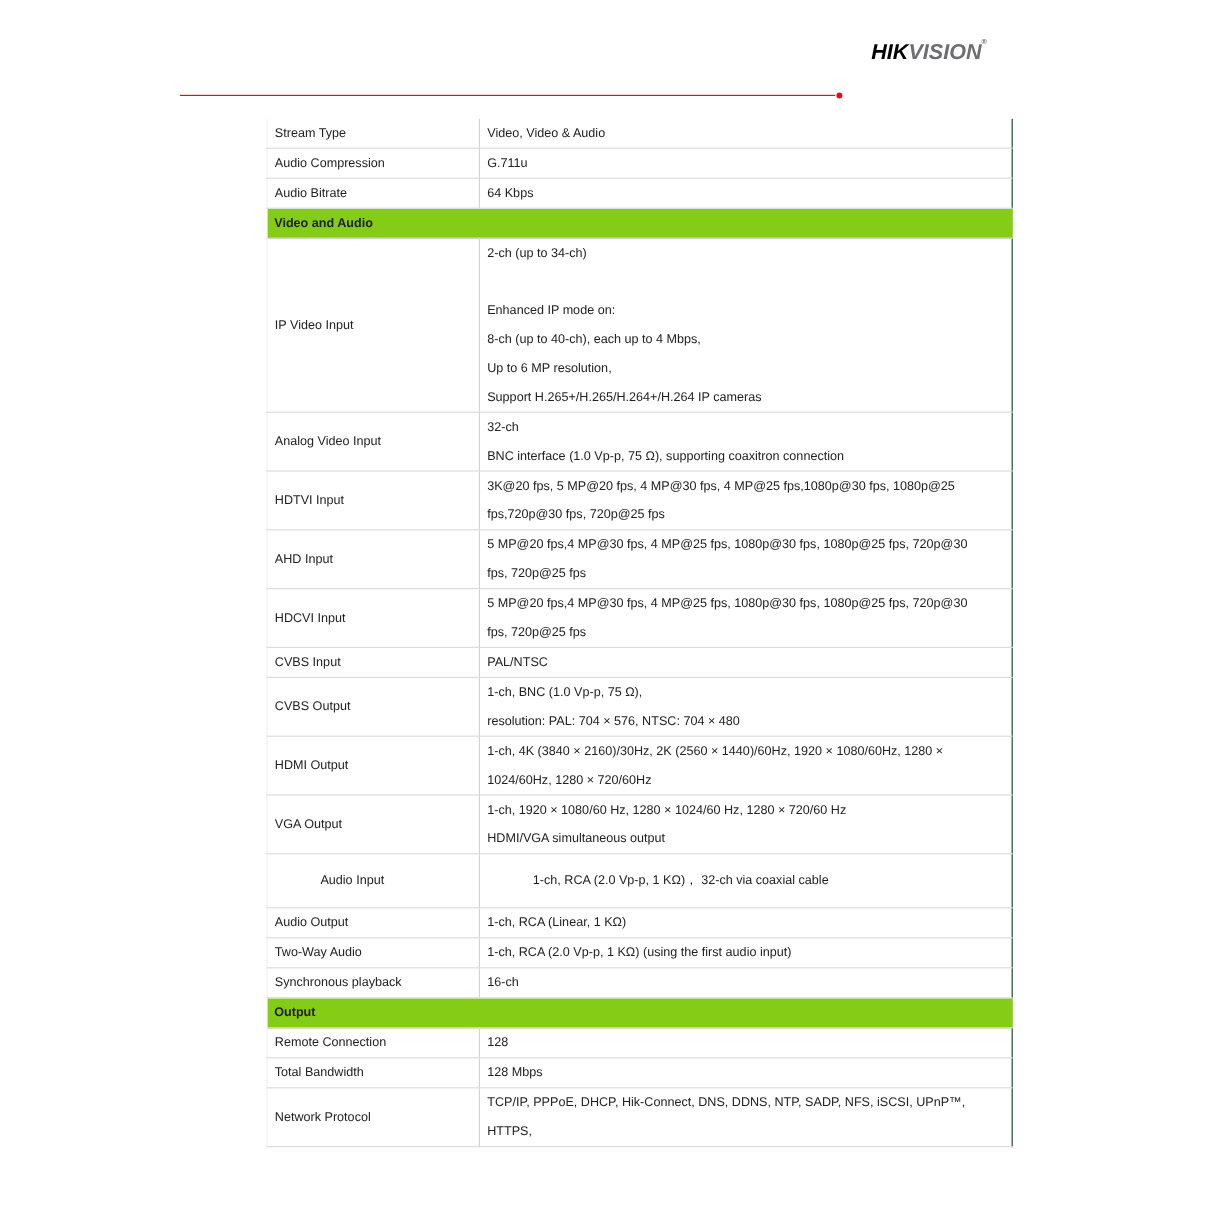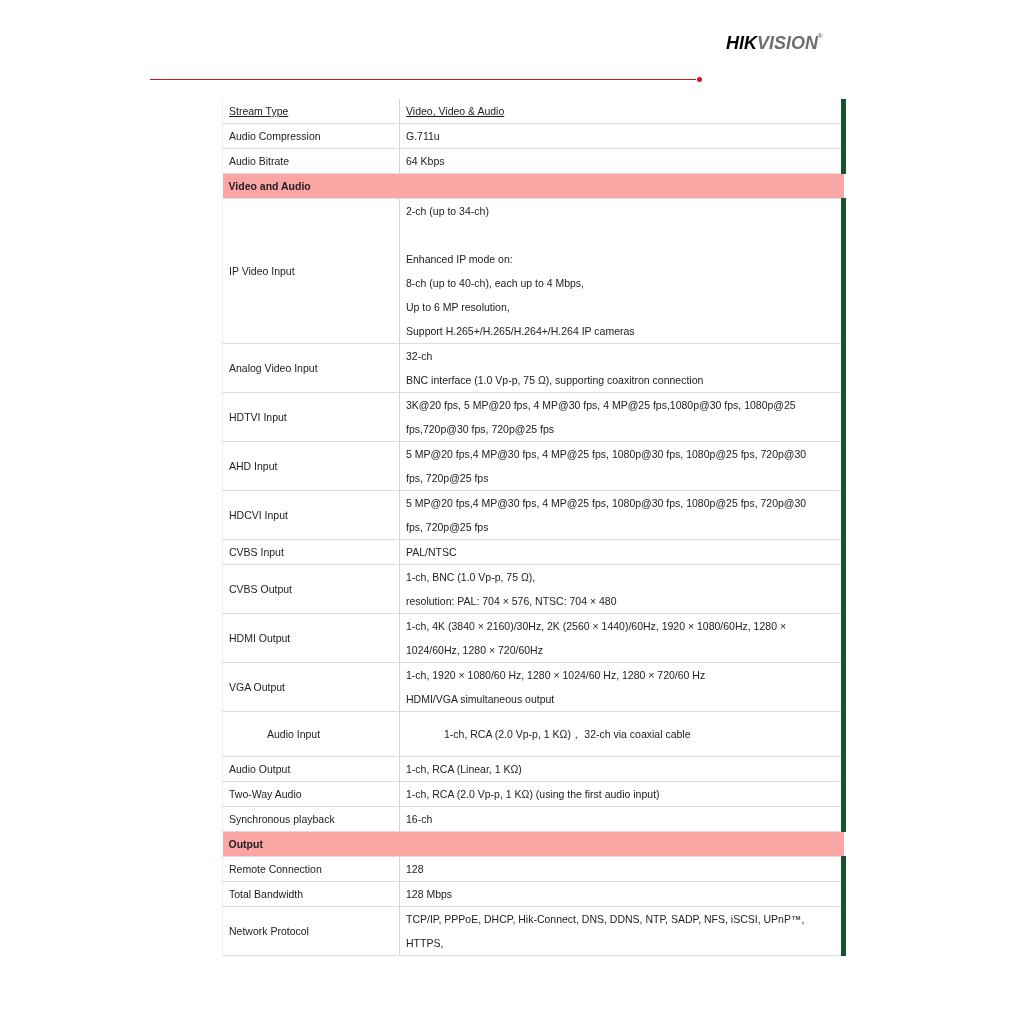--- a/index.html
+++ b/index.html
@@ -12,27 +12,27 @@
     .logo .reg { color: #6d6e71; font-size: 6px; vertical-align: top; font-style: normal; }
     .rule { position: absolute; left: 150px; top: 79px; width: 546px; height: 1px; background: #d7141e; }
     .rule-dot { position: absolute; left: 697px; top: 77px; width: 5px; height: 5px; border-radius: 50%; background: #d7141e; }
     table.spec { position: absolute; left: 222px; top: 99px; width: 621px; border-collapse: collapse;
                  font-size: 10.5px; table-layout: fixed; }
     table.spec col.c1 { width: 177px; }
     table.spec col.c2 { width: 444px; }
     table.spec td { border-top: 1px solid #e0e0e0; border-bottom: 1px solid #dcdcdc; padding: 0 6px;
                     vertical-align: middle; line-height: 24px; }
     table.spec td.k { border-left: 1px solid #f0f0f0; border-right: 1px solid #d4d4d4; }
-    table.spec td.v { border-right: 5px solid #14532d; margin-top: 12px; }
-    table.spec tr.section td { background: #fca5a5; font-weight: bold; border-left: none; border-right: none; }
+    table.spec td.v { border-right: 1px solid #14532d; margin-top: 12px; }
+    table.spec tr.section td { background: #84cc16; font-weight: bold; border-left: none; border-right: none; }
     table.spec td.v .line { display: block; }
     table.spec td.v .line.blank { height: 24px; }
     table.spec tr.tall td { height: 44px; padding-left: 44px; }
     table.spec tr.proto td.v { vertical-align: top; height: 46px; }
-    table.spec tr:first-child td { border-top: none; text-decoration: underline; }
+    table.spec tr:first-child td { border-top: none; }
   </style>
 </head>
 <body>
 
 <div class="logo">
   <span class="hik">HIK</span><span class="vision">VISION</span><span class="reg">®</span>
 </div>
 <div class="rule"></div>
 <div class="rule-dot"></div>
 

